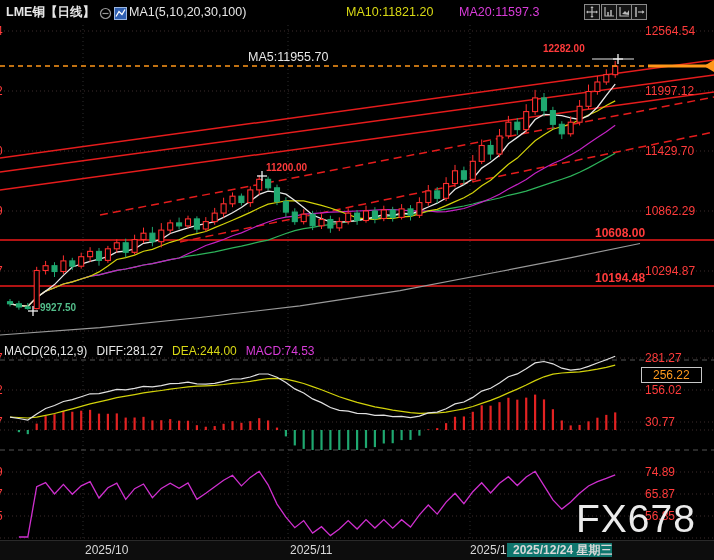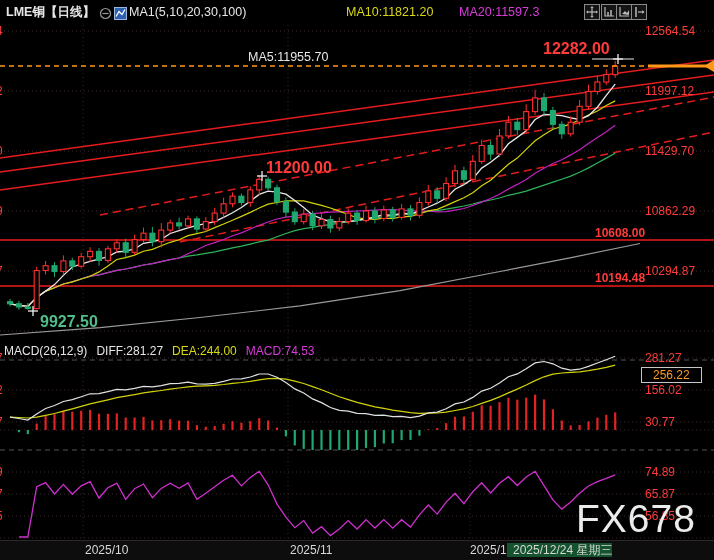--- a/index.html
+++ b/index.html
@@ -8,21 +8,21 @@
   .abs{position:absolute;white-space:nowrap;}
   .hdr{top:5px;font-size:12.5px;color:#e6e6e6;height:15px;line-height:15px;}
   .b{font-weight:bold;}
   .wht{color:#e6e6e6;}
   .yel{color:#d8d814;}
   .mag{color:#d93cd9;}
   .red{color:#ff3b3b;}
   .grn{color:#53bd8a;}
   .org{color:#ff9b1e;}
   .axlbl{font-size:12px;color:#ff3b3b;height:14px;line-height:14px;}
-  .ann{font-size:16px;font-weight:bold;height:14px;line-height:14px;}
+  .ann{font-size:10px;font-weight:bold;height:14px;line-height:14px;}
   .panelabel{font-size:12px;height:14px;line-height:14px;}
   .panelabel span{margin-right:9px;}
   .xbar{left:0;top:540px;width:714px;height:20px;background:#0d0d0d;border-top:1px solid #2a2a2a;}
   .xlbl{top:543px;font-size:12px;color:#d8d8d8;height:14px;line-height:14px;}
   .wm{top:497px;left:576px;font-size:39px;color:#fdfdfd;opacity:.93;letter-spacing:1px;z-index:6;}
   .tag{left:641px;top:367px;border:1px solid #c8c8c8;background:#000;color:#ff9b1e;
        font-size:12px;height:14px;line-height:14px;padding:0 11px;z-index:5;}
   .icobtn{top:4px;width:14px;height:14px;border:1px solid #8a8a8a;background:#141414;z-index:4;}
   .icobtn svg{display:block;}
   #chart-svg{position:absolute;left:0;top:0;z-index:1;}
@@ -334,29 +334,29 @@
   </div>
 
   <div class="abs panelabel txt" style="left:4px;top:344px;">
     <span class="wht">MACD(26,12,9)</span><span class="wht">DIFF:281.27</span><span class="yel">DEA:244.00</span><span class="mag">MACD:74.53</span>
   </div>
   <div class="abs tag">256.22</div>
 
 
   <div class="abs ann red txt" style="left:543px;top:42px;">12282.00</div>
   <div class="abs ann red txt" style="left:266px;top:161px;">11200.00</div>
-  <div class="abs ann grn txt" style="left:40px;top:315px;">9927.50</div>
+  <div class="abs ann grn txt" style="left:40px;top:301px;">9927.50</div>
   <div class="abs ann red txt" style="left:595px;top:226px;font-size:12px;">10608.00</div>
   <div class="abs ann red txt" style="left:595px;top:271px;font-size:12px;">10194.48</div>
 
   <div class="abs xbar"></div>
   <div class="abs xlbl txt" style="left:85px;">2025/10</div>
   <div class="abs xlbl txt" style="left:290px;">2025/11</div>
   <div class="abs xlbl txt" style="left:470px;">2025/12</div>
-  <div class="abs xlbl org txt" style="left:507px;background:#14532d;padding-left:6px;z-index:5;">2025/12/24 星期三</div>
+  <div class="abs xlbl org txt" style="left:507px;background:#0f766e;padding-left:6px;z-index:5;font-weight:bold;">2025/12/24 星期三</div>
 
   <div class="abs wm">FX678</div>
 <div class="abs axlbl txt" style="left: 645px; top: 24px;">12564.54</div>
     <div class="abs axlbl txt" style="left: 645px; top: 84px;">11997.12</div>
     <div class="abs axlbl txt" style="left: 645px; top: 144px;">11429.70</div>
     <div class="abs axlbl txt" style="left: 645px; top: 204px;">10862.29</div>
     <div class="abs axlbl txt" style="left: 645px; top: 264px;">10294.87</div>
     <div class="abs axlbl txt" style="left: -4px; top: 24px;">4</div>
     <div class="abs axlbl txt" style="left: -4px; top: 84px;">2</div>
     <div class="abs axlbl txt" style="left: -4px; top: 144px;">0</div>

